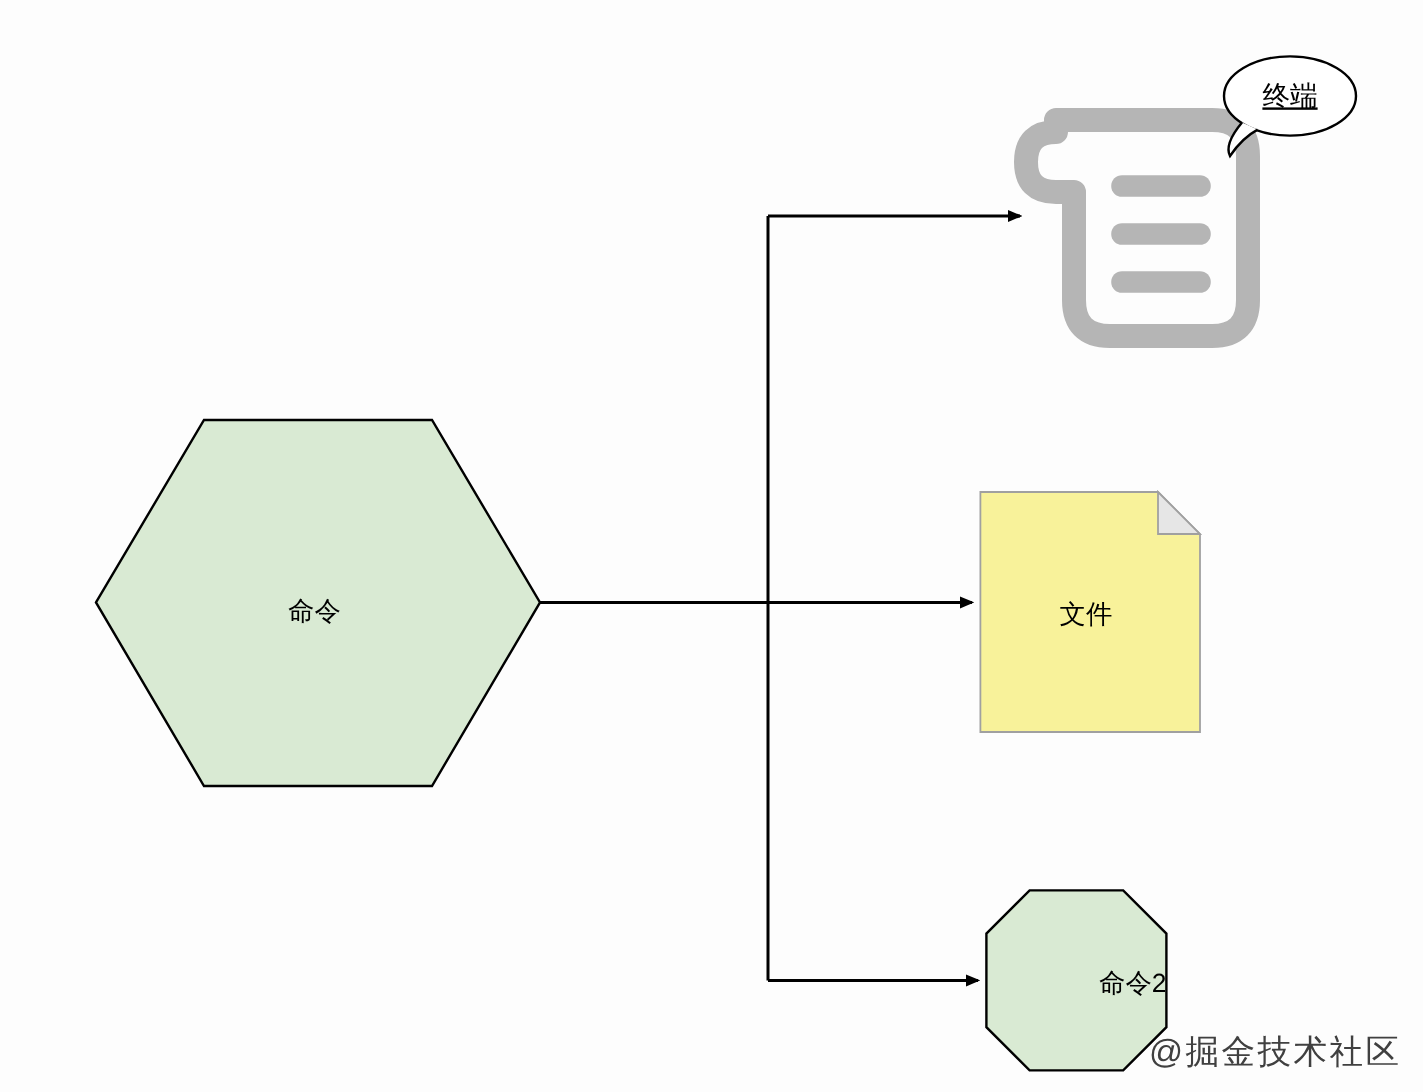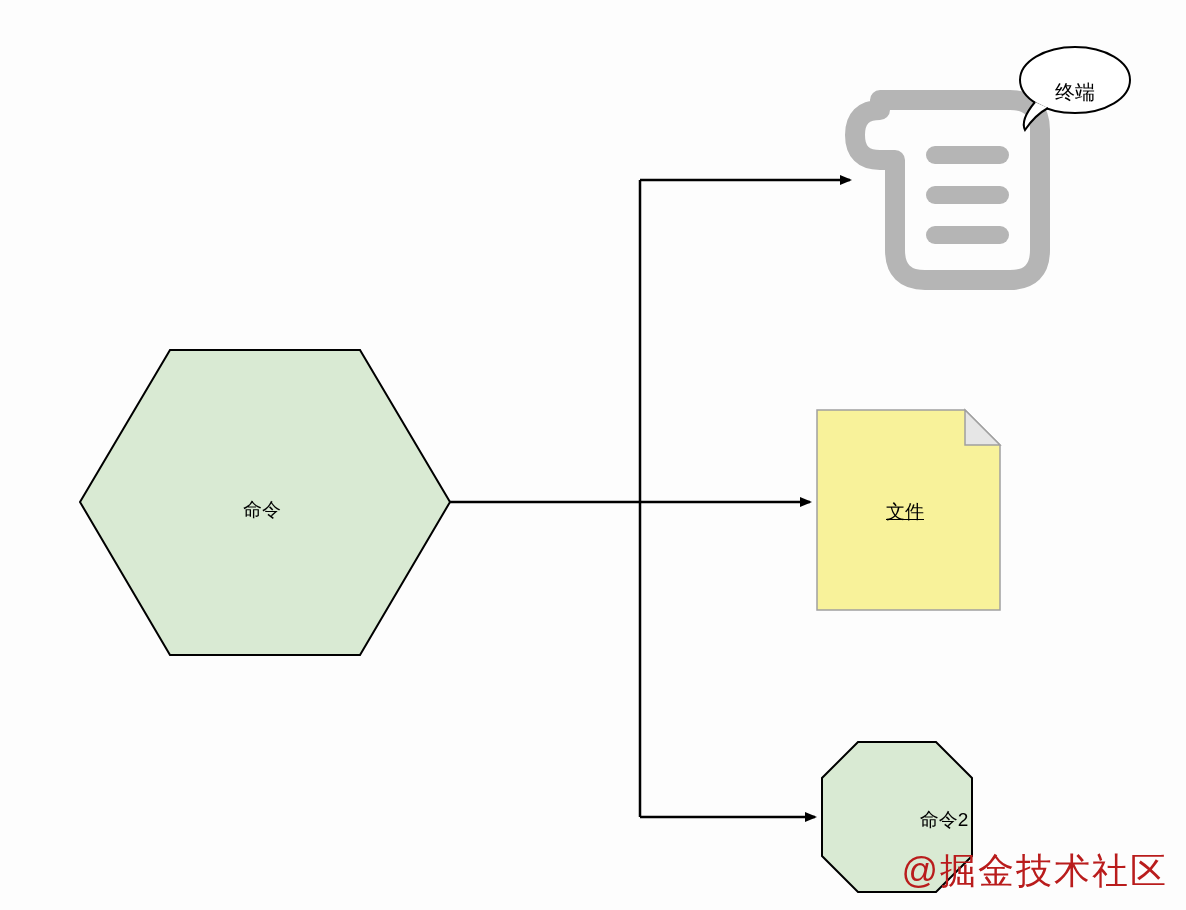--- a/index.html
+++ b/index.html
@@ -12,30 +12,30 @@
       overflow: hidden;
     }
     .canvas {
       position: absolute;
       top: 0; left: 0;
       width: 1186px;
       height: 910px;
     }
     .label {
       position: absolute;
-      font-size: 19px;
+      font-size: 22px;
       color: #000;
       text-align: center;
       transform: translate(-50%, -50%);
       white-space: nowrap;
     }
     .watermark {
       position: absolute;
-      color: #b91c1c;
-      font-size: 36px;
+      color: #404040;
+      font-size: 28px;
       letter-spacing: 2px;
     }
   </style>
 </head>
 <body>
 
 <svg class="canvas" viewBox="0 0 1186 910">
   <defs>
     <marker id="arrowhead" markerWidth="12" markerHeight="12" refX="10" refY="5" orient="auto" markerUnits="userSpaceOnUse">
       <path d="M 0 0 L 12 5 L 0 10 Z" fill="#000"></path>
@@ -81,17 +81,17 @@
   <line x1="640" y1="180" x2="640" y2="817" stroke="#000" stroke-width="2.5"></line>
 
   <line x1="640" y1="180" x2="850" y2="180" stroke="#000" stroke-width="2.5" marker-end="url(#arrowhead)"></line>
 
   <line x1="640" y1="502" x2="810" y2="502" stroke="#000" stroke-width="2.5" marker-end="url(#arrowhead)"></line>
 
   <line x1="640" y1="817" x2="815" y2="817" stroke="#000" stroke-width="2.5" marker-end="url(#arrowhead)"></line>
 </svg>
 
 <div class="label" style="left:262px; top:510px;">命令</div>
-<div class="label" style="left:905px; top:512px;text-decoration:underline;">文件</div>
+<div class="label" style="left:905px; top:512px;">文件</div>
 <div class="label" style="left:944px; top:820px;">命令2</div>
-<div class="label" style="left:1075px; top:92px; font-size:20px;">终端</div>
+<div class="label" style="left:1075px; top:80px; font-size:23px;text-decoration:underline;">终端</div>
 
 <div class="watermark" style="right:18px; bottom:14px;">@掘金技术社区</div>
 
 </body></html>

